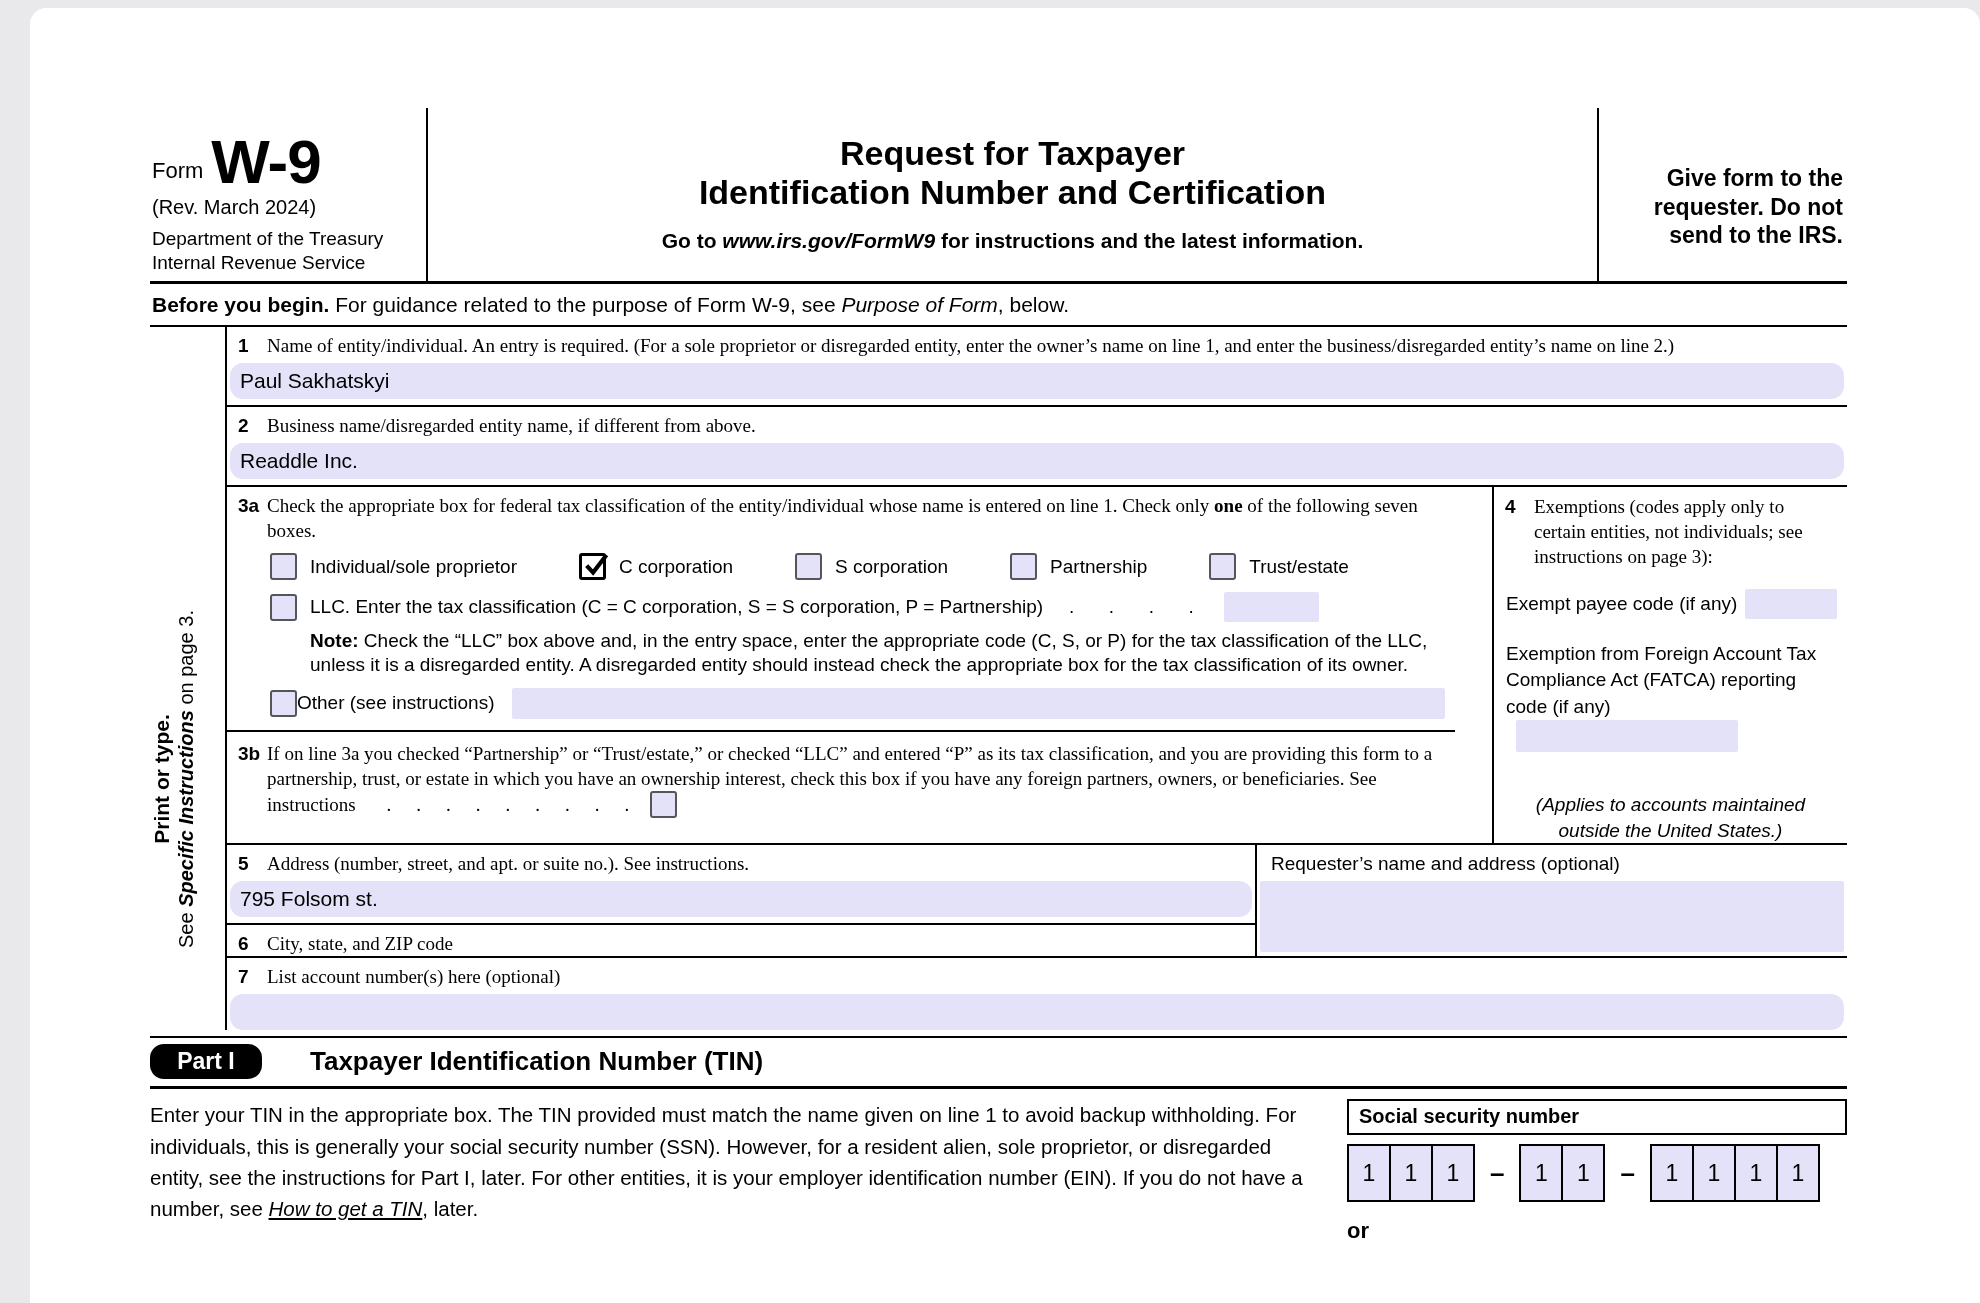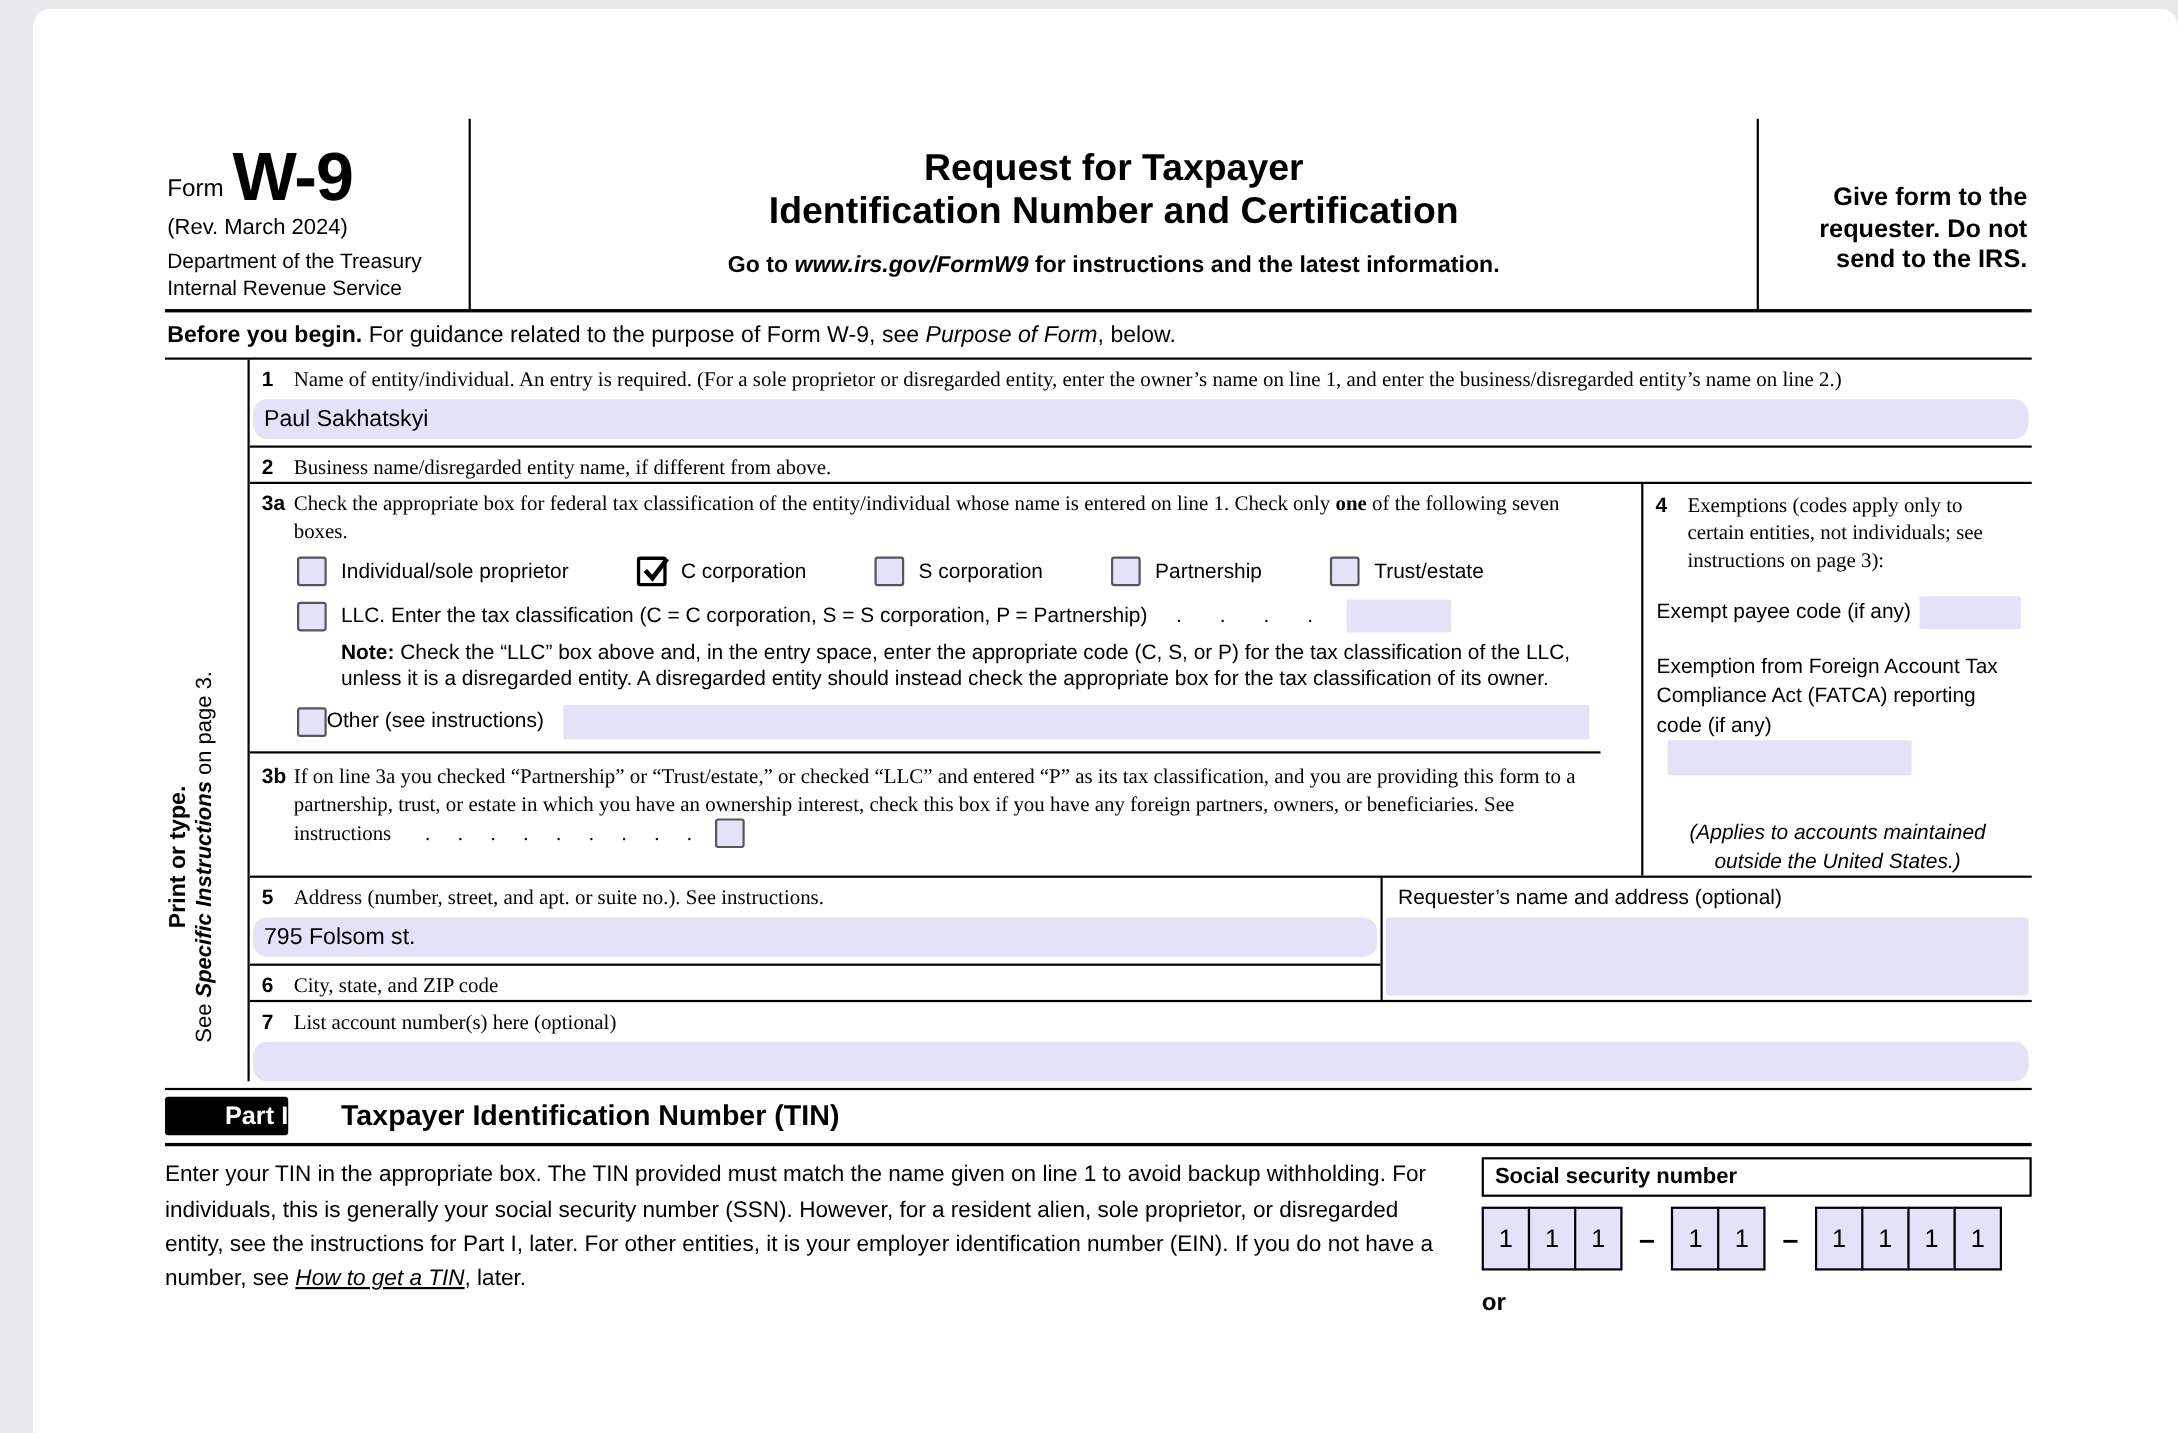--- a/index.html
+++ b/index.html
@@ -79,21 +79,21 @@
   
   .r56 { display:flex; border-bottom:2px solid var(--ink); }
   .r56-left { flex:0 0 1028px; }
   .row5 { border-bottom:2px solid var(--ink); }
   .r56-right { flex:1; border-left:2px solid var(--ink); display:flex; flex-direction:column; font-size:19px; }
   .req-lbl { padding:8px 8px 6px 14px; }
   .req-box { flex:1; margin:0 3px 4px 3px; }
 
   
   .p1-hdr { display:flex; align-items:center; padding:6px 0 7px; border-bottom:3.5px solid var(--ink); }
-  .p1-badge { width:112px; background:var(--ink); color:#fff; text-align:right; font-weight:bold; font-size:23px; padding:4px 0; border-radius:3px; }
+  .p1-badge { width:112px; background:var(--ink); color:#fff; text-align:center; font-weight:bold; font-size:23px; padding:4px 0; border-radius:14px; }
   .p1-title { margin-left:48px; font-size:26px; font-weight:bold; }
   .p1-body { display:flex; padding-top:10px; }
   .p1-text { width:1160px; font-size:20.5px; line-height:1.52; }
   .p1-text .it { font-style:italic;text-decoration:underline; }
   .p1-right { margin-left:auto; width:500px; }
   .ssn-label { border:2px solid var(--ink); padding:4px 10px 5px; font-weight:bold; font-size:20px; }
   .ssn-row { display:flex; align-items:center; margin-top:9px; }
   .digit-group { display:flex; }
   .digit { width:44px; height:58px; border:2px solid var(--ink); margin-left:-2px; background:var(--hl); display:flex; align-items:center; justify-content:center; font-size:23px; }
   .digit-group .digit:first-child { margin-left:0; }
@@ -154,20 +154,21 @@
               <span class="lbl">Name of entity/individual. An entry is required. (For a sole proprietor or disregarded entity, enter the owner’s name on line 1, and enter the business/disregarded entity’s name on line 2.)</span>
             </div>
             <div class="fld value-fld">Paul Sakhatskyi</div>
           </div>
 
           <div class="bb">
             <div class="lbl-row">
               <span class="num">2</span>
               <span class="lbl">Business name/disregarded entity name, if different from above.</span>
             </div>
+            <div class="fld value-fld">Readdle Inc.</div>
           </div>
 
           <div class="row3">
             <div class="row3-left">
               <div class="lbl-row">
                 <span class="num">3a</span>
                 <span class="lbl">
                   <span>Check the appropriate box for federal tax classification of the entity/individual whose name is entered on line 1. Check only </span><b>one</b><span> of the following seven boxes.</span>
                 </span>
               </div>

